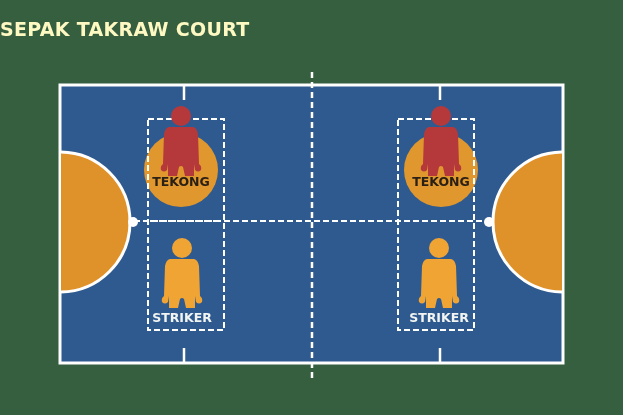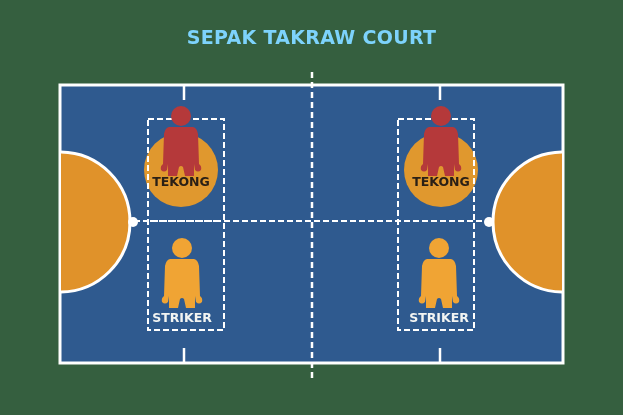--- a/index.html
+++ b/index.html
@@ -3,22 +3,22 @@
 <meta charset="utf-8">
 <style>
   html, body { margin: 0; padding: 0; }
   body {
     width: 623px; height: 415px; overflow: hidden;
     background: #355f3f;
     font-family: "DejaVu Sans", sans-serif;
     position: relative;
   }
   .title {
-    position: absolute; left: 0; top: 26px; width: 623px;
-    text-align: center; color: #7dd3fc;
+    position: absolute; left: 0; top: 18px; width: 623px;
+    text-align: left; color: #fef9c3;
     font-family: "DejaVu Sans", sans-serif;
     font-weight: bold; font-size: 19px; letter-spacing: 0.3px;
   }
   svg { position: absolute; left: 0; top: 0; }
   .lbl-dark { fill: #2a2016; font-family: "DejaVu Sans", sans-serif; font-weight: bold; font-size: 12.5px; }
   .lbl-light { fill: #f2f4f2; font-family: "DejaVu Sans", sans-serif; font-weight: bold; font-size: 12.5px; }
 </style>
 </head>
 <body>
 

